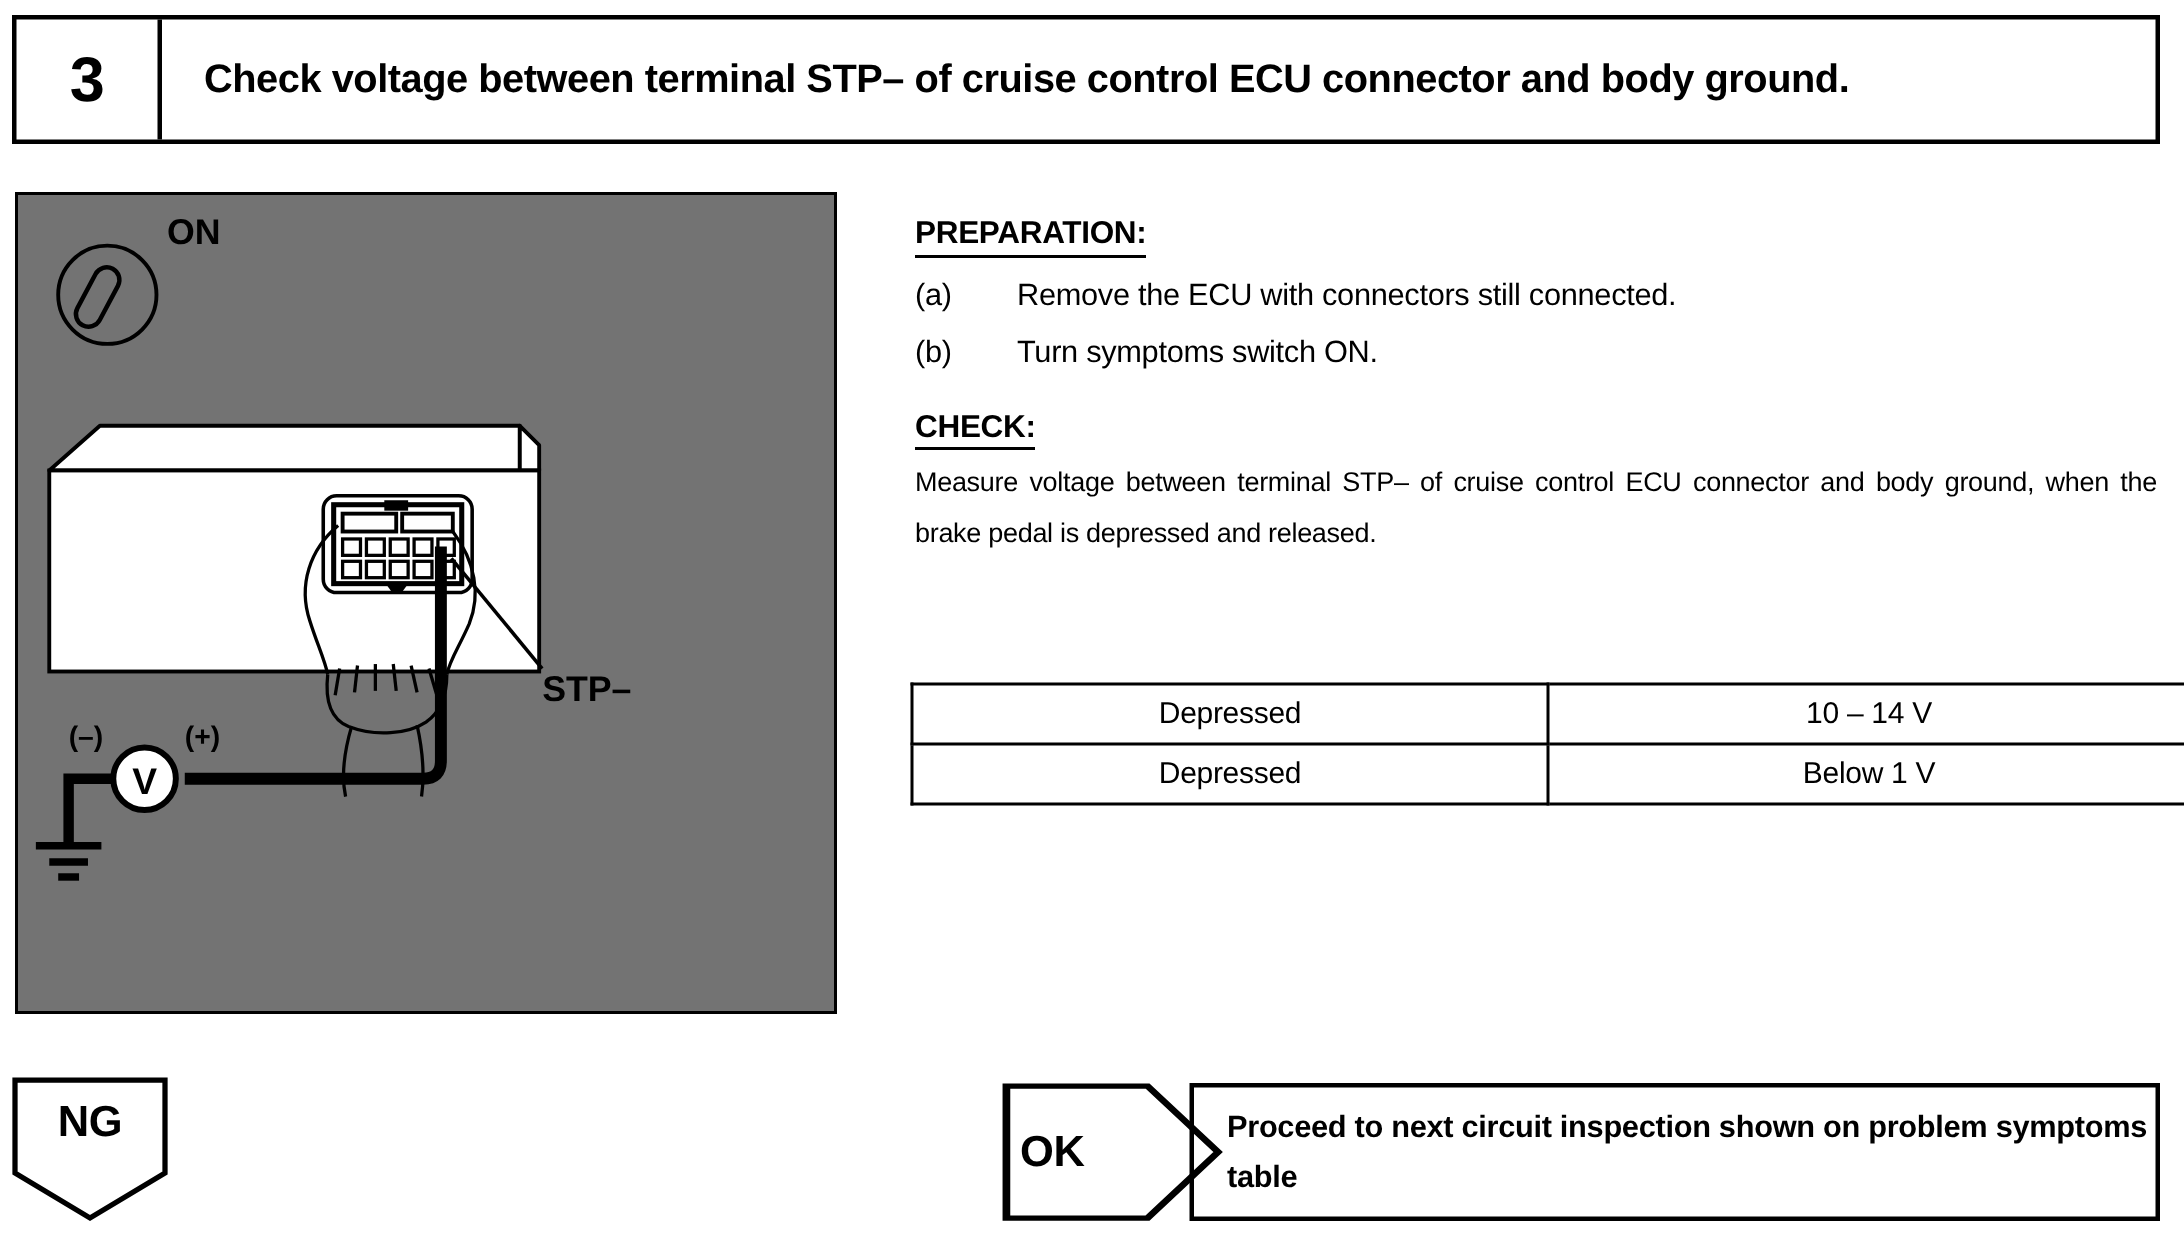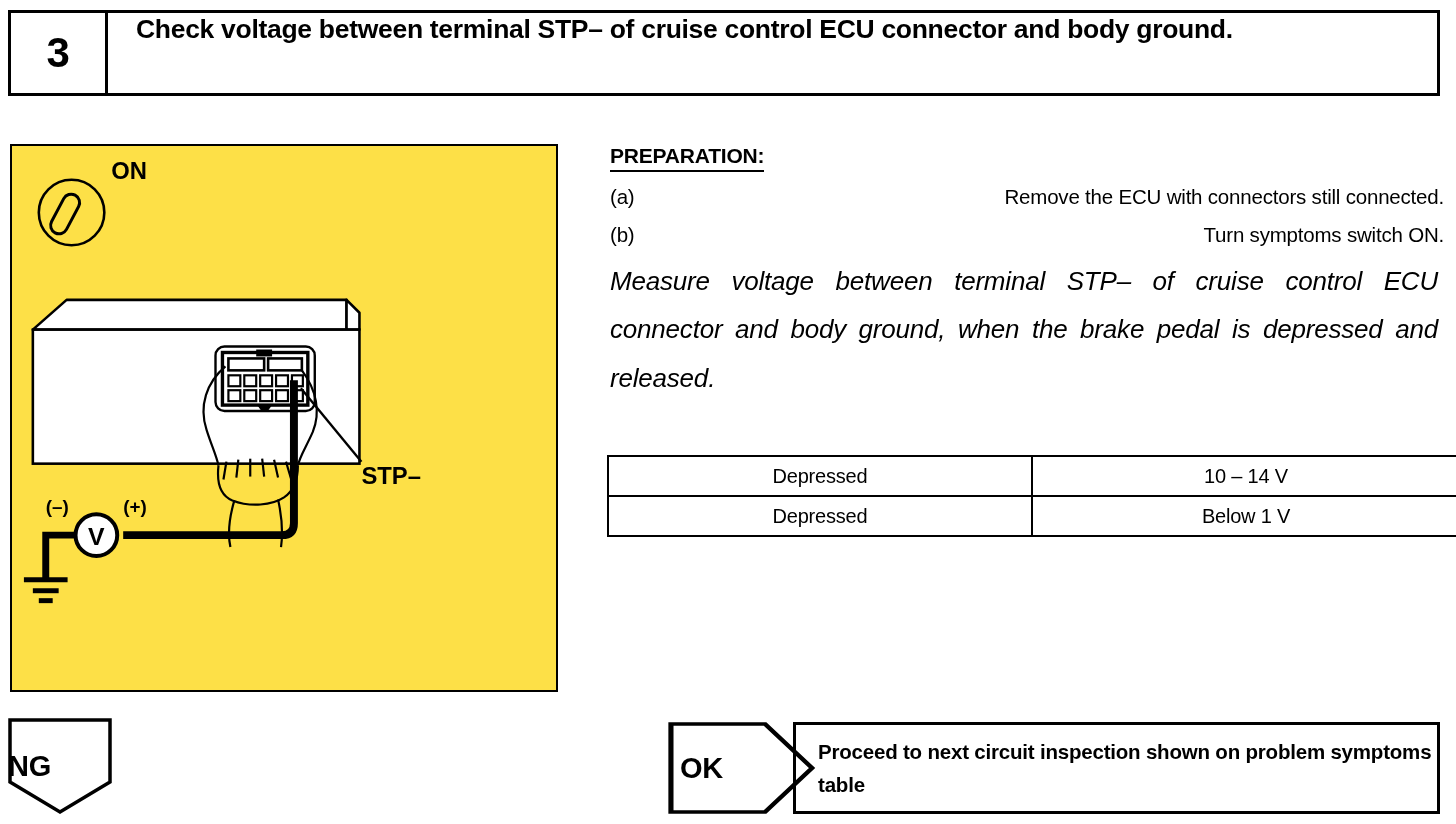--- a/index.html
+++ b/index.html
@@ -40,41 +40,41 @@
   }
   #step-number {
     font-size: 42px;
     font-weight: bold;
     line-height: 1;
     letter-spacing: -0.5px;
   }
   #step-title-cell {
     flex: 1 1 auto;
     display: flex;
-    align-items: flex-start;
+    align-items: center;
     padding: 0 14px 0 28px;
     box-sizing: border-box;
   }
   #step-title {
     font-size: 26.5px;
     font-weight: bold;
     line-height: 1.28;
     letter-spacing: -0.3px;
   }
 
   
   #illustration-panel {
     position: absolute;
     left: 10px;
-    top: 144px;
+    top: 128px;
     width: 548px;
     height: 548px;
     border: 2.5px solid #000;
     box-sizing: border-box;
-    background: #fde047;
+    background: #737373;
   }
   #illustration-svg {
     position: absolute;
     left: 0;
     top: 0;
     width: 100%;
     height: 100%;
     display: block;
   }
 
@@ -106,31 +106,29 @@
     font-size: 20.5px;
     line-height: 1.85;
     letter-spacing: -0.2px;
   }
   .prep-marker {
     flex: 0 0 68px;
     width: 68px;
   }
   .prep-text {
     flex: 1 1 auto;
-    text-align: right;
   }
   #check-body {
-    font-size: 26px;
+    font-size: 18px;
     line-height: 1.88;
     text-align: justify;
     text-align-last: left;
     margin: 0 0 2px 0;
     letter-spacing: -0.2px;
     width: 828px;
-    font-style: italic;
   }
   .heading-block { margin-bottom: 1px; }
   .heading-block.tight { margin-bottom: 0px; }
 
   
   #spec-table {
     position: absolute;
     left: 607px;
     top: 455px;
     width: 832px;
@@ -177,21 +175,22 @@
     position: absolute;
     left: 0;
     top: 0;
     width: 100%;
     font-size: 29px;
     font-weight: bold;
     letter-spacing: -0.3px;
     pointer-events: none;
   }
   #ng-badge .badge-label {
-    top: 32px;
+    top: 14px;
+    text-align: center;
   }
   #ok-badge .badge-label {
     top: 30px;
     text-align: left;
     padding-left: 12px;
     box-sizing: border-box;
   }
   #next-step-box {
     position: absolute;
     left: 793px;
@@ -325,20 +324,23 @@
     <li class="prep-item">
       <span class="prep-marker">(a)</span>
       <span class="prep-text">Remove the ECU with connectors still connected.</span>
     </li>
     <li class="prep-item">
       <span class="prep-marker">(b)</span>
       <span class="prep-text">Turn symptoms switch ON.</span>
     </li>
   </ul>
 
+  <div class="heading-block tight">
+    <span class="section-heading">CHECK:</span>
+  </div>
 
   <p id="check-body">Measure voltage between terminal STP– of cruise control ECU connector and body ground, when the brake pedal is depressed and released.</p>
 
 </div>
 
 <table id="spec-table">
   <tbody>
     <tr>
       <td class="col-condition">Depressed</td>
       <td class="col-value">10 – 14 V</td>

